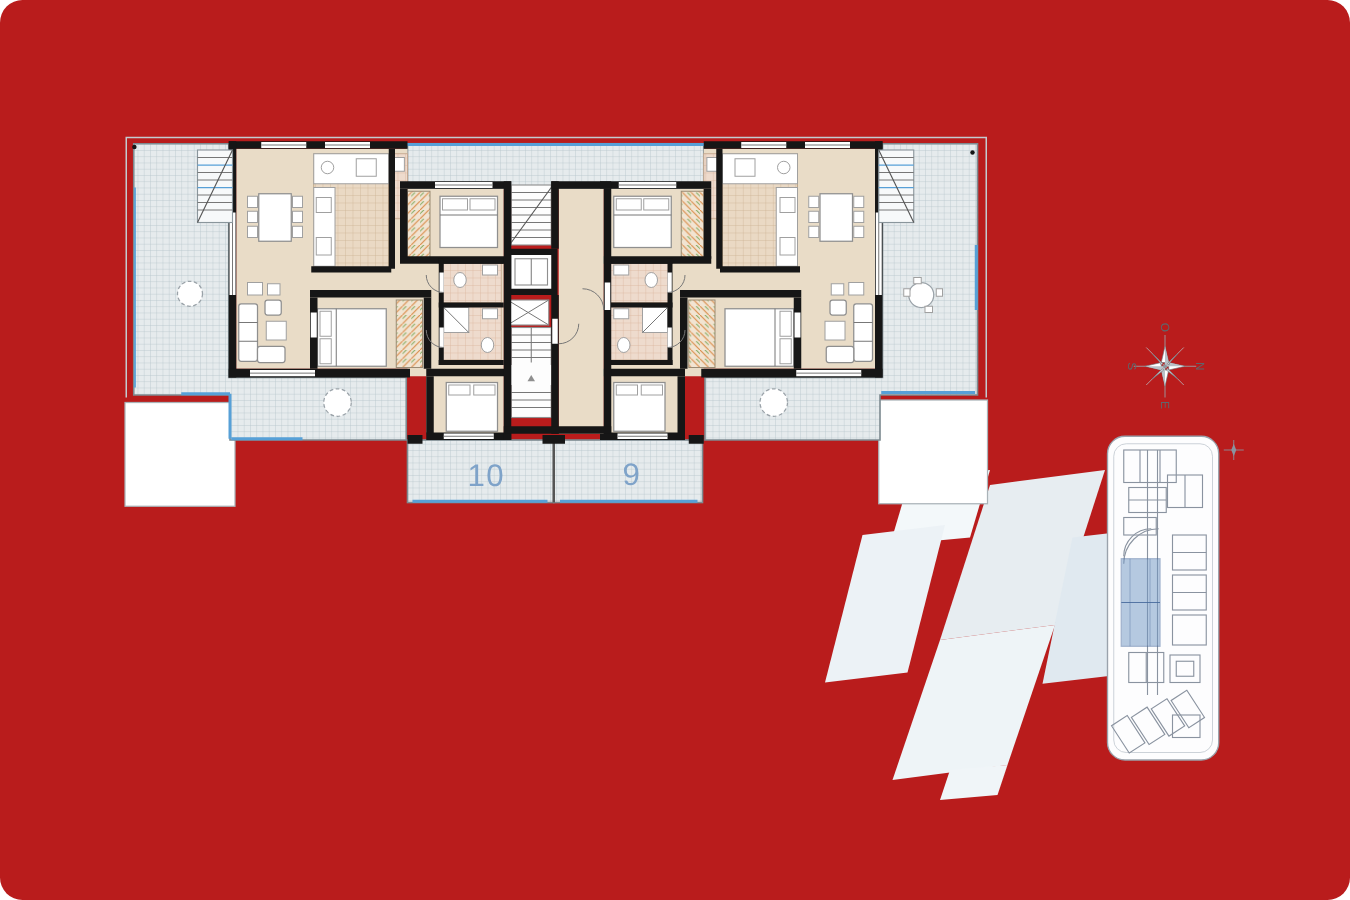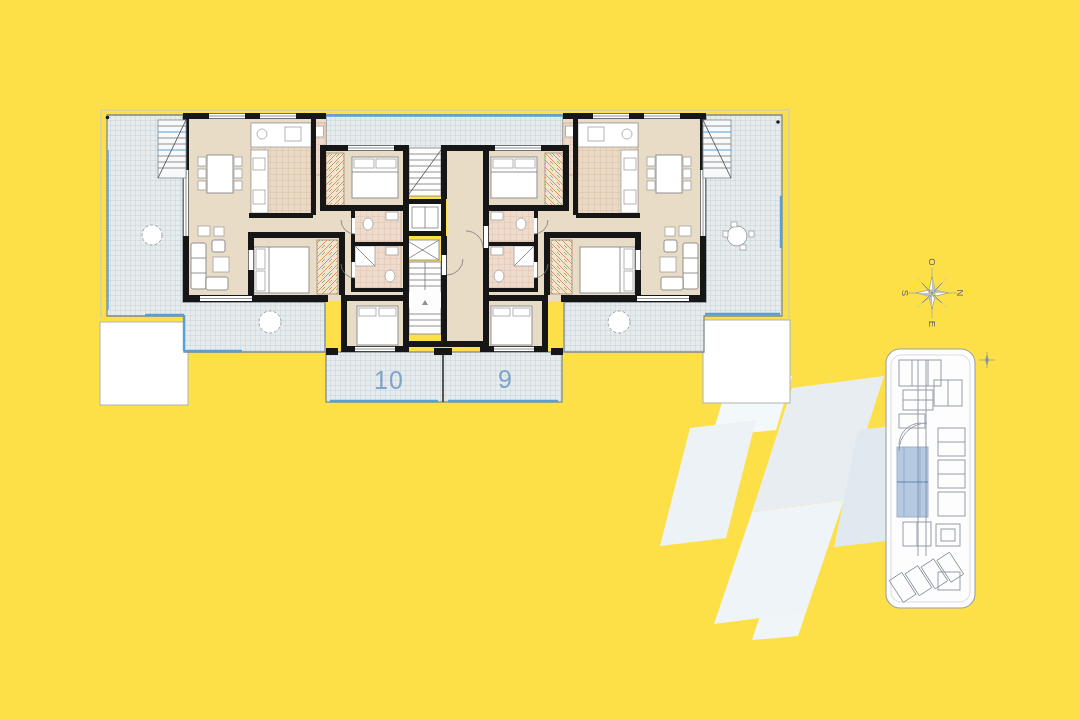--- a/index.html
+++ b/index.html
@@ -1,17 +1,17 @@
 <!DOCTYPE html>
 <html><head>
 <meta charset="utf-8">
 <style>
   html,body{margin:0;padding:0;background:#fff;}
-  .stage{position:relative;width:1080px;height:720px;background:#fde047;overflow:hidden;
-         font-family:"Liberation Sans", sans-serif;}
+  .stage{position:relative;width:1080px;height:720px;background:#b91c1c;overflow:hidden;
+         font-family:"Liberation Sans", sans-serif;border-radius:18px;}
   svg{position:absolute;left:0;top:0;}
   text{font-family:"Liberation Sans", sans-serif;}
   .unit-num{fill:#7fa3c9;font-size:25px;letter-spacing:1px;}
   .compass-letter{fill:#5f666c;font-size:9.5px;}
   .wall{fill:#161616;}
   .thinline{stroke:#777;stroke-width:0.8;fill:none;}
   .furn{fill:#ffffff;stroke:#8f8f8f;stroke-width:1;}
   .furn2{fill:#ffffff;stroke:#a0a0a0;stroke-width:0.8;}
   .blue-edge{stroke:#57a0d7;stroke-width:2.4;fill:none;}
   .blue-thin{stroke:#57a0d7;stroke-width:1.4;fill:none;}

